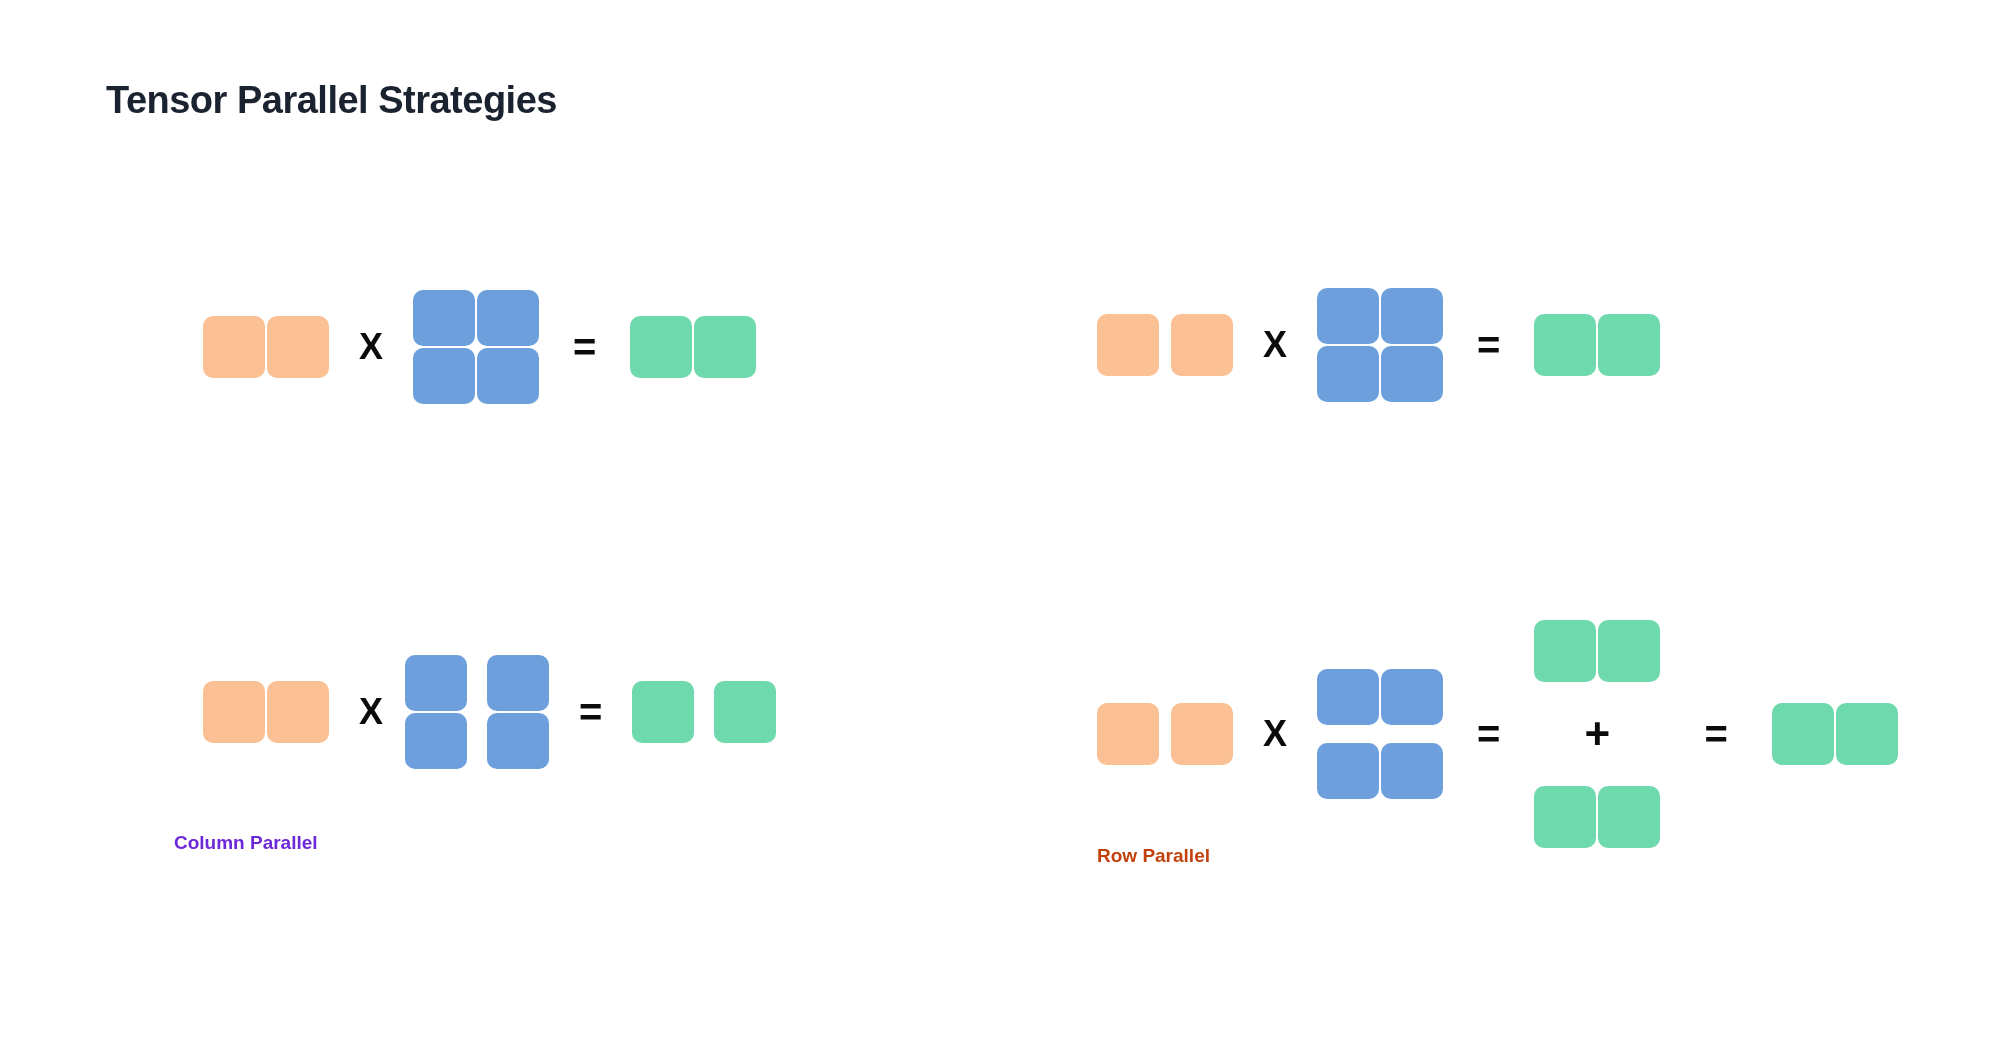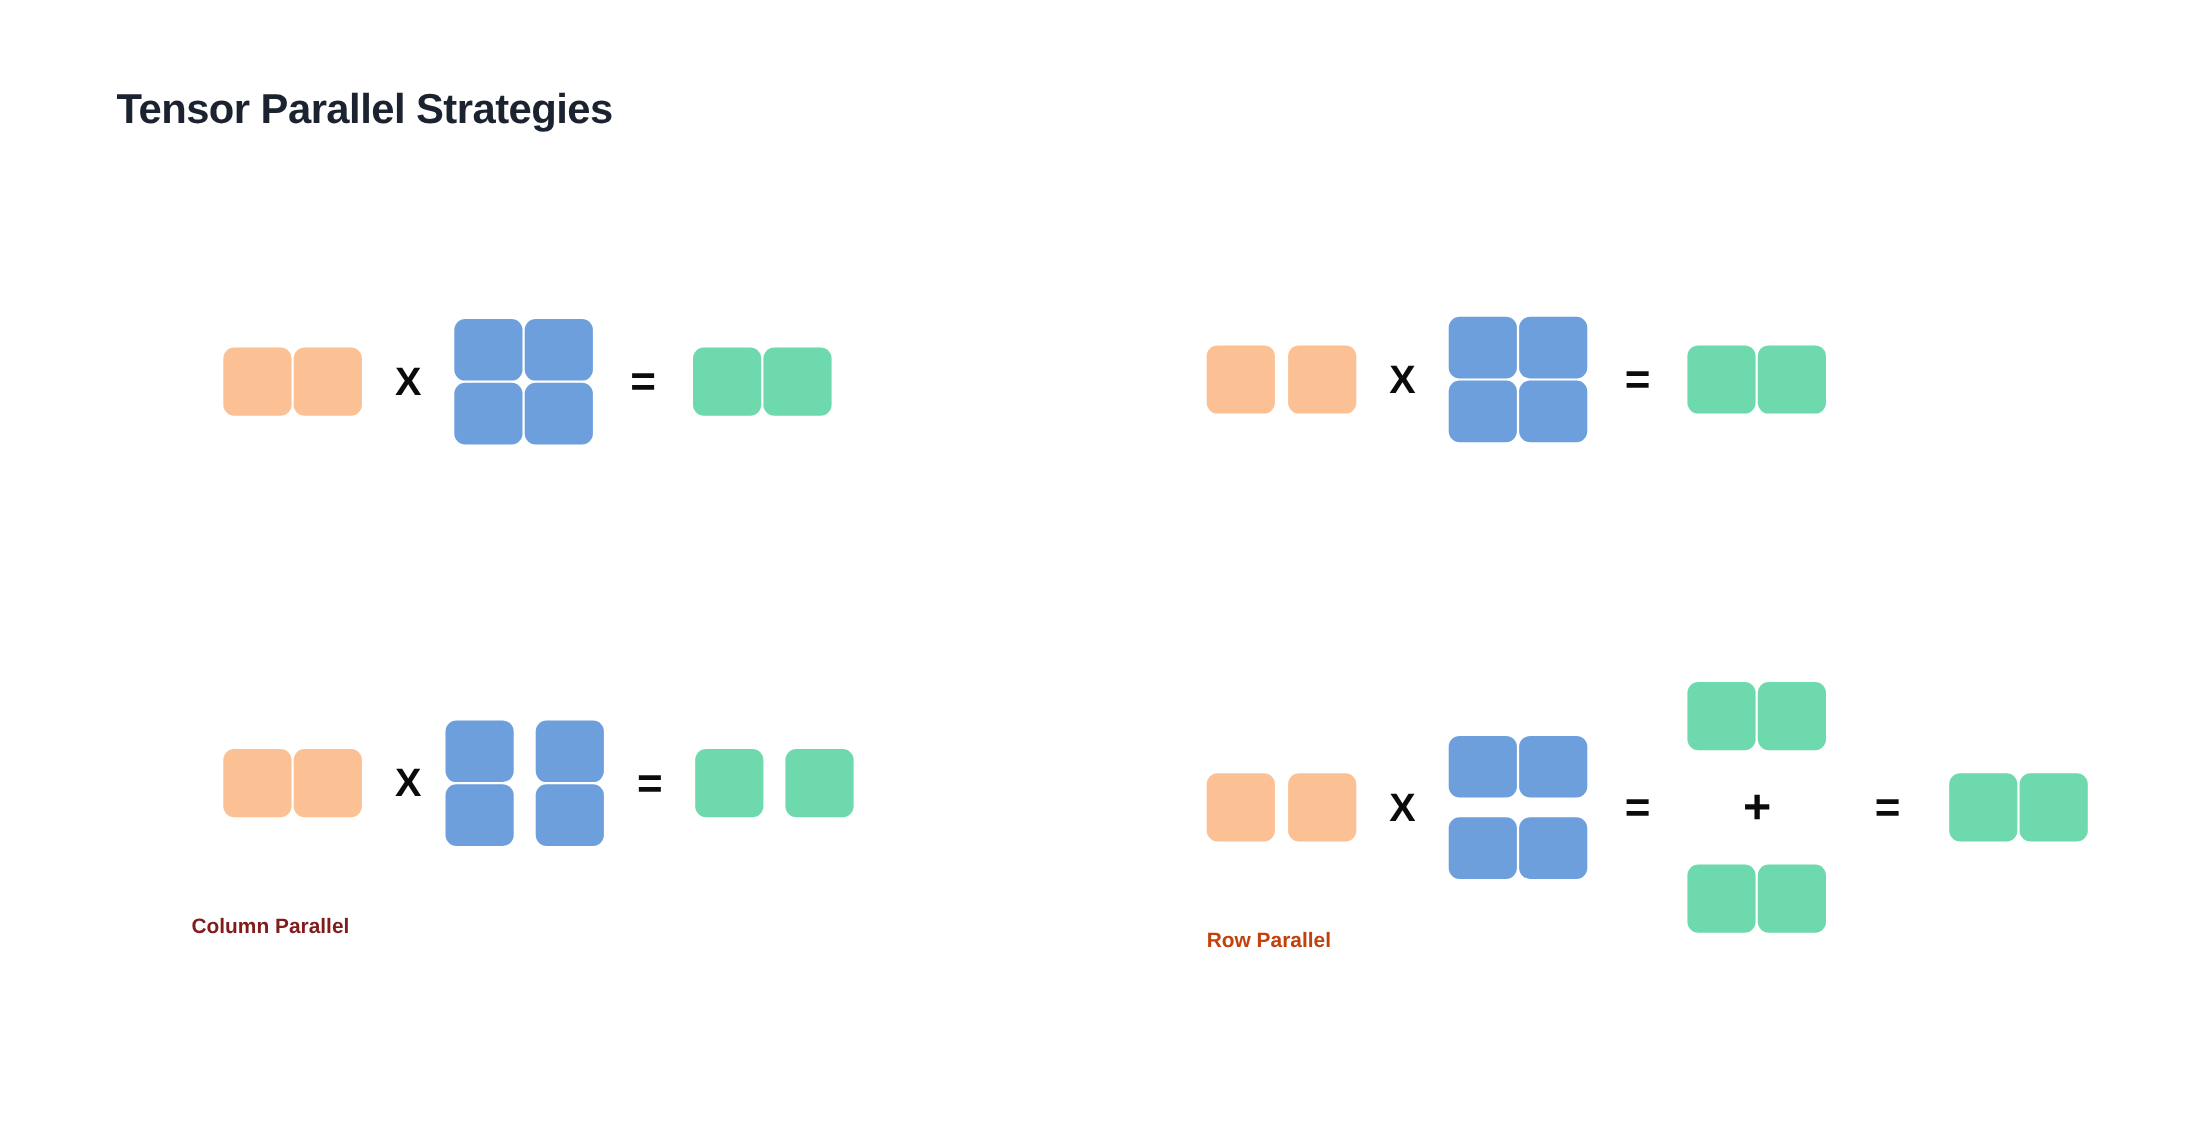--- a/index.html
+++ b/index.html
@@ -166,21 +166,21 @@
     <div class="op equals" style="color: rgb(11, 11, 11);">=</div>
     <div class="sp-30"></div>
 
     <div class="matrix vec2 gap-h-wide">
       <div class="cell green" style="background: rgb(110, 217, 173);"></div>
       <div class="cell green" style="background: rgb(110, 217, 173);"></div>
     </div>
   </div>
 </div>
 
-<div class="caption" id="caption-column-parallel" style="color: #7f1d1d;">Column Parallel</div>
+<div class="caption" id="caption-column-parallel" style="color: #6d28d9;">Column Parallel</div>
 
 <div class="diagram" id="diagram-row-top">
   <div class="eq-row">
     <div class="matrix vec2 gap-h-med">
       <div class="cell orange" style="background: rgb(251, 192, 147);"></div>
       <div class="cell orange" style="background: rgb(251, 192, 147);"></div>
     </div>
 
     <div class="sp-30"></div>
     <div class="op times" style="color: rgb(11, 11, 11);">X</div>

